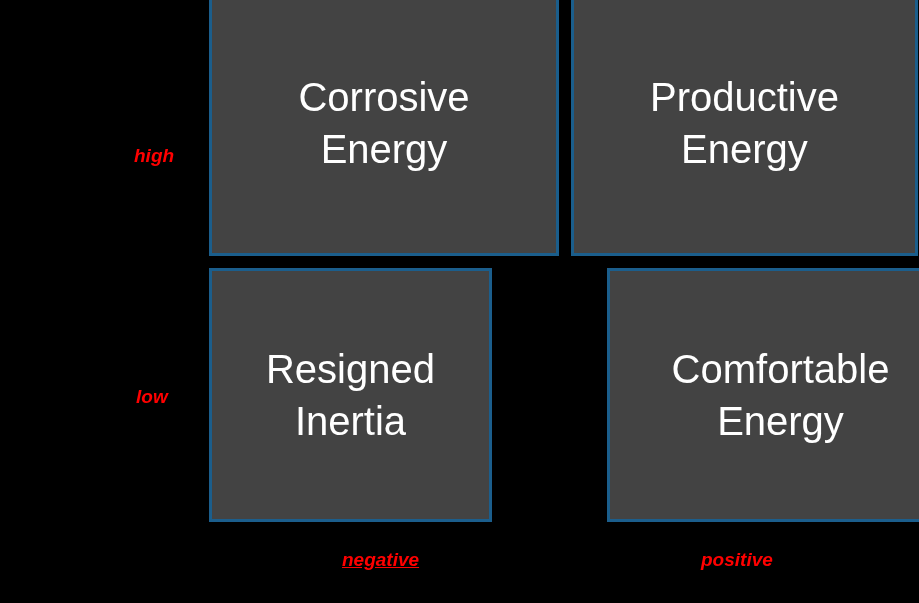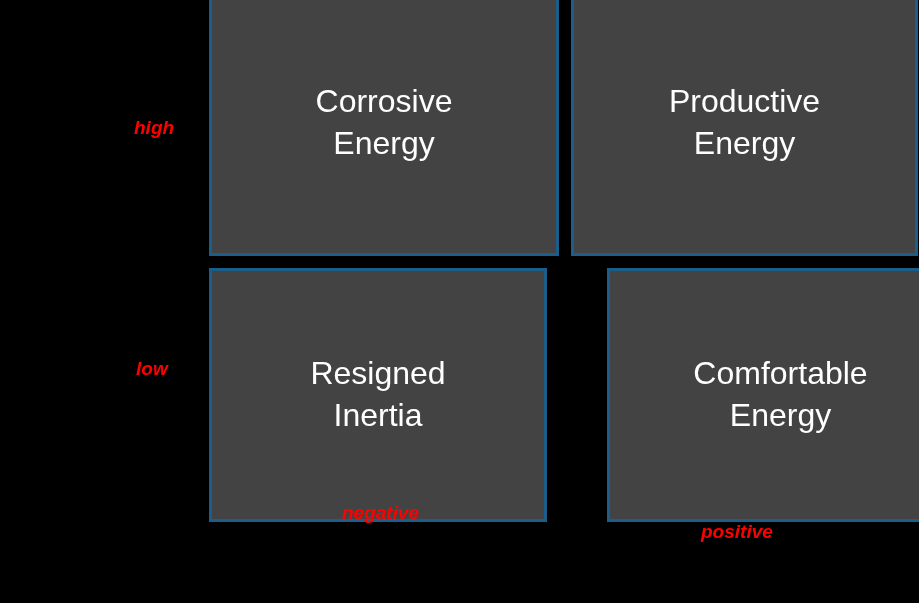--- a/index.html
+++ b/index.html
@@ -32,21 +32,21 @@
     box-sizing: border-box;
     display: flex;
     align-items: center;
     justify-content: center;
     text-align: center;
   }
 
   .quadrant .q-label {
     color: #ffffff;
     font-family: "Liberation Sans", sans-serif;
-    font-size: 32px;
+    font-size: 40px;
     font-weight: 400;
     line-height: 1.3;
     letter-spacing: 0px;
     white-space: pre-line;
   }
 
   
   #q-top-left {
     left: 209px;
     top: -8px;
@@ -59,21 +59,21 @@
     left: 571px;
     top: -8px;
     width: 347px;
     height: 264px;
     border-top: none;
   }
   
   #q-bottom-left {
     left: 209px;
     top: 268px;
-    width: 338px;
+    width: 283px;
     height: 254px;
     text-align: center;
   }
   
   #q-bottom-right {
     left: 571px;
     top: 268px;
     width: 347px;
     height: 254px;
     margin-left: 36px;
@@ -81,33 +81,35 @@
 
   
   .axis-label {
     position: absolute;
     color: #ff0000;
     font-family: "Liberation Sans", sans-serif;
     font-weight: bold;
     font-style: italic;
     font-size: 19px;
     white-space: nowrap;
+    margin-top: 28px;
   }
 
   #label-high {
     left: 134px;
     top: 117px;
   }
   #label-low {
     left: 136px;
     top: 358px;
   }
   #label-negative {
     left: 342px;
-    top: 502px;
+    top: 521px;
+    text-decoration: underline;
   }
   #label-positive {
     left: 701px;
     top: 521px;
   }
 </style>
 </head>
 <body>
 
 <div id="diagram">

